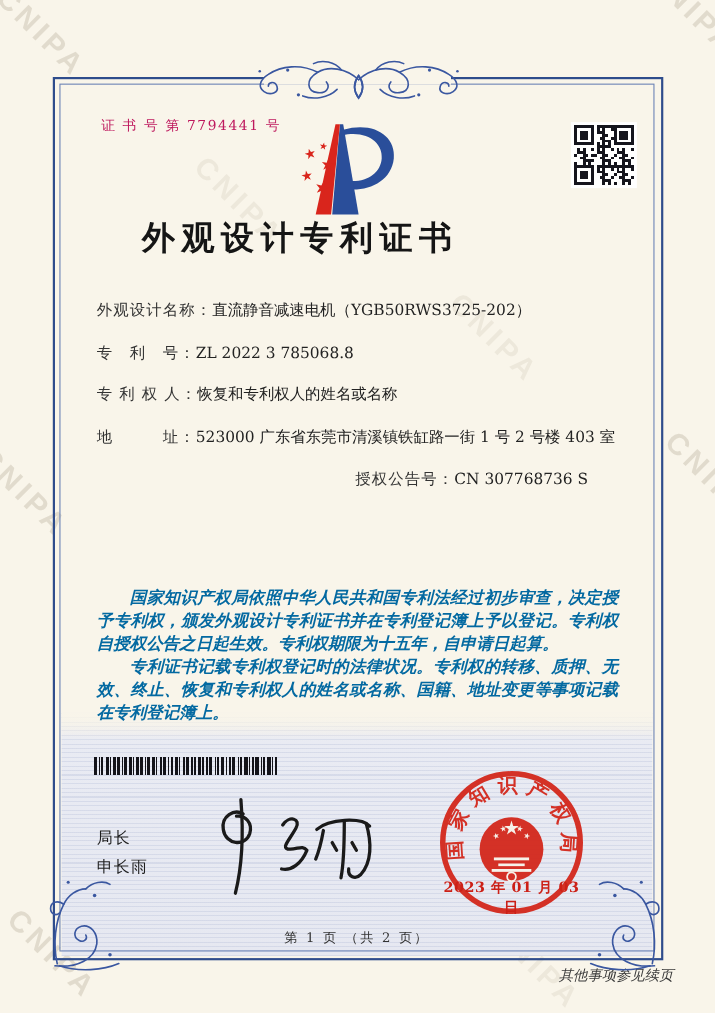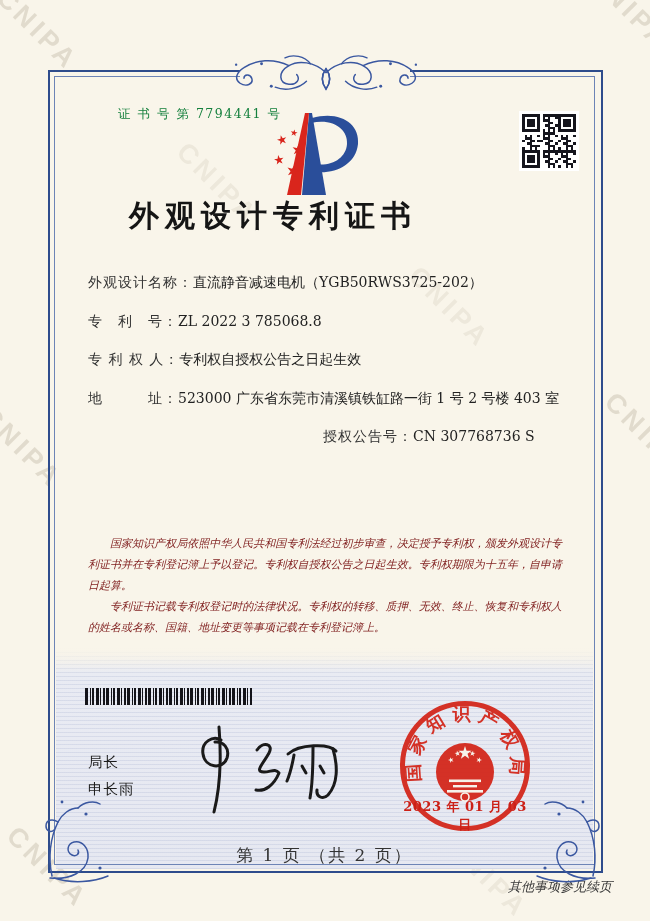--- a/index.html
+++ b/index.html
@@ -15,34 +15,34 @@
     background-image:
       repeating-linear-gradient(0deg, rgba(122,138,185,.16) 0px, rgba(122,138,185,.16) 1px, transparent 1px, transparent 4px),
       linear-gradient(180deg,#f6f2e8 0%,#e9ebf3 10%,#e6e8f1 100%);}
   .band::after{content:"";position:absolute;left:0;top:0;width:100%;height:26px;
       background:linear-gradient(180deg,#f9f5ea 0%,rgba(249,245,234,0) 100%);}
   
   .frame-outer{left:48px;top:70px;width:551px;height:799px;border:2px solid #2e4c8c;z-index:3;}
   .frame-inner{left:54px;top:76px;width:539px;height:787px;border:1px solid #6d84b6;z-index:3;}
   .orn-gap{left:240px;top:64px;width:170px;height:13px;background:#f9f5ea;z-index:4;}
   .content{z-index:5;}
-  .certno{left:92px;top:106px;font-size:12.5px;letter-spacing:1.5px;color:#15803d;z-index:5;margin-left:26px;}
+  .certno{left:92px;top:106px;font-size:12.5px;letter-spacing:1.5px;color:#be185d;z-index:5;}
   .title{left:0;top:196px;width:546px;text-align:center;font-size:30px;font-weight:bold;
          letter-spacing:6px;color:#151515;z-index:5;}
   .fields{left:88px;top:271px;width:478px;z-index:5;font-size:14px;}
   .frow{position:relative;line-height:22px;margin-bottom:16.5px;white-space:nowrap;}
   .flabel{letter-spacing:1px;color:#333;}
   .fvalue{color:#222;}
   .fpair2{position:absolute;left:235px;top:0;}
-  .paras{left:88px;top:533px;width:474px;z-index:5;font-size:11px;line-height:21px;
-         color:#7f1d1d;font-style:italic;}
+  .paras{left:88px;top:533px;width:474px;z-index:5;font-size:15px;line-height:21px;
+         color:#0369a1;font-style:italic;font-weight:bold;}
   .paras p{margin:0;text-indent:2em;text-align:justify;}
   .bureau{left:88px;top:749px;z-index:6;font-family:"Liberation Sans",sans-serif;
           font-size:14.5px;line-height:27px;color:#1d1d1d;letter-spacing:1px;}
-  .pagefoot{left:48px;top:844px;width:553px;text-align:center;font-size:17px;
+  .pagefoot{left:48px;top:844px;width:553px;text-align:center;font-size:12px;
             letter-spacing:2px;color:#333;z-index:6;}
   .contnote{left:0;top:878px;width:612px;text-align:right;font-size:13px;font-style:italic;
             color:#3a3a3a;z-index:5;}
   .sealdate{left:396px;top:798px;width:138px;text-align:center;z-index:7;
             font-size:13px;font-weight:bold;color:#cc2017;letter-spacing:.5px;}
   .qrbox{left:519px;top:111px;width:60px;height:60px;background:#fff;z-index:5;padding:0;}
   svg{display:block;}
 </style>
 </head>
 <body>
@@ -332,21 +332,21 @@
   <div class="abs title">外观设计专利证书</div>
 
   <div class="abs fields content">
     <div class="frow">
       <span class="flabel">外观设计名称：</span><span class="fvalue">直流静音减速电机（YGB50RWS3725-202）</span>
     </div>
     <div class="frow">
       <span class="flabel">专　利　号：</span><span class="fvalue">ZL 2022 3 785068.8</span>
     </div>
     <div class="frow">
-      <span class="flabel">专 利 权 人：</span><span class="fvalue">专利权自授权公告之日起生效</span>
+      <span class="flabel">专 利 权 人：</span><span class="fvalue">恢复和专利权人的姓名或名称</span>
     </div>
     <div class="frow">
       <span class="flabel">地　　　址：</span><span class="fvalue">523000 广东省东莞市清溪镇铁缸路一街 1 号 2 号楼 403 室</span>
     </div>
     <div class="frow">
       <span class="fpair2"><span class="flabel">授权公告号：</span><span class="fvalue">CN 307768736 S</span></span>
     </div>
   </div>
 
   <div class="abs paras content">

